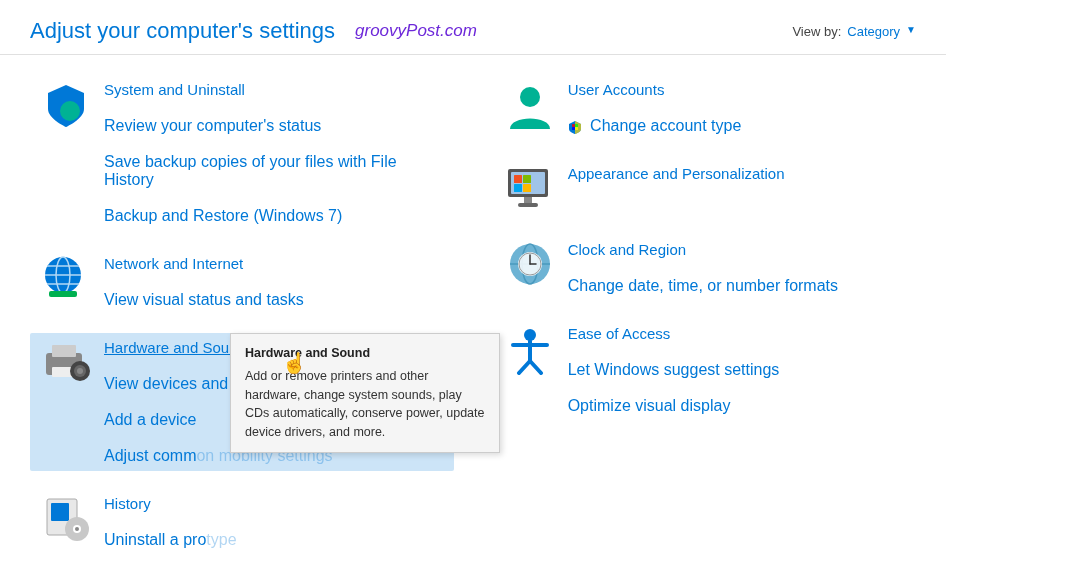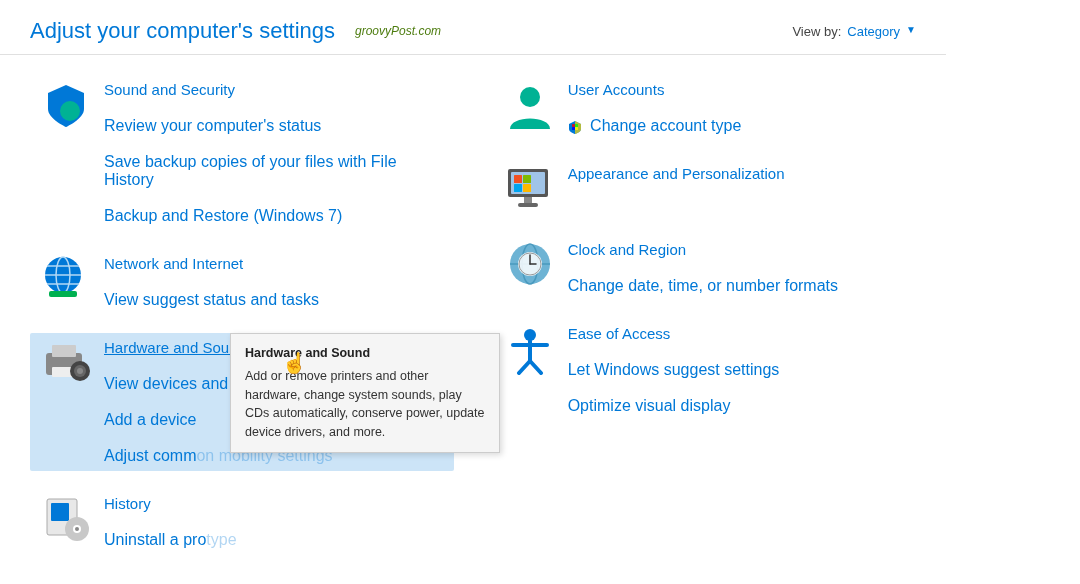--- a/index.html
+++ b/index.html
@@ -35,22 +35,22 @@
       gap: 20px;
     }
 
     .page-title {
       font-size: 22px;
       color: #0078d7;
       font-weight: 400;
     }
 
     .watermark {
-      font-size: 12px;
-      color: #4d7c0f;
+      font-size: 17px;
+      color: #6d28d9;
       font-style: italic;
     }
 
     .header-right {
       display: flex;
       align-items: flex-start;
       gap: 6px;
       font-size: 13px;
     }
 
@@ -200,21 +200,21 @@
       <div class="category-item">
         <div class="category-icon">
           <svg width="48" height="48" viewBox="0 0 48 48">
 
             <path d="M24 4 L42 12 L42 28 C42 38 24 46 24 46 C24 46 6 38 6 28 L6 12 Z" fill="#0078d7"></path>
 
             <circle cx="28" cy="30" r="10" fill="#00b294"></circle>
           </svg>
         </div>
         <div class="category-text">
-          <span class="category-title">Sound and Security</span>
+          <span class="category-title">System and Uninstall</span>
           <span class="category-link">Review your computer's status</span>
           <span class="category-link">Save backup copies of your files with File History</span>
           <span class="category-link">Backup and Restore (Windows 7)</span>
         </div>
       </div>
 
       <div class="category-item">
         <div class="category-icon">
           <svg width="50" height="44" viewBox="0 0 50 44">
 
@@ -222,21 +222,21 @@
             <ellipse cx="22" cy="20" rx="7" ry="18" fill="none" stroke="#b3d9f5" stroke-width="1.5"></ellipse>
             <line x1="4" y1="20" x2="40" y2="20" stroke="#b3d9f5" stroke-width="1.5"></line>
             <line x1="6" y1="11" x2="38" y2="11" stroke="#b3d9f5" stroke-width="1.5"></line>
             <line x1="6" y1="29" x2="38" y2="29" stroke="#b3d9f5" stroke-width="1.5"></line>
 
             <rect x="8" y="36" width="28" height="6" rx="2" fill="#00b050"></rect>
           </svg>
         </div>
         <div class="category-text">
           <span class="category-title">Network and Internet</span>
-          <span class="category-link">View suggest status and tasks</span>
+          <span class="category-link">View visual status and tasks</span>
         </div>
       </div>
 
       <div class="category-item highlighted" style="position:relative;">
         <div class="category-icon">
           <svg width="52" height="44" viewBox="0 0 52 44">
 
             <rect x="6" y="14" width="36" height="22" rx="3" fill="#888"></rect>
 
             <rect x="12" y="6" width="24" height="12" rx="1" fill="#ccc"></rect>

